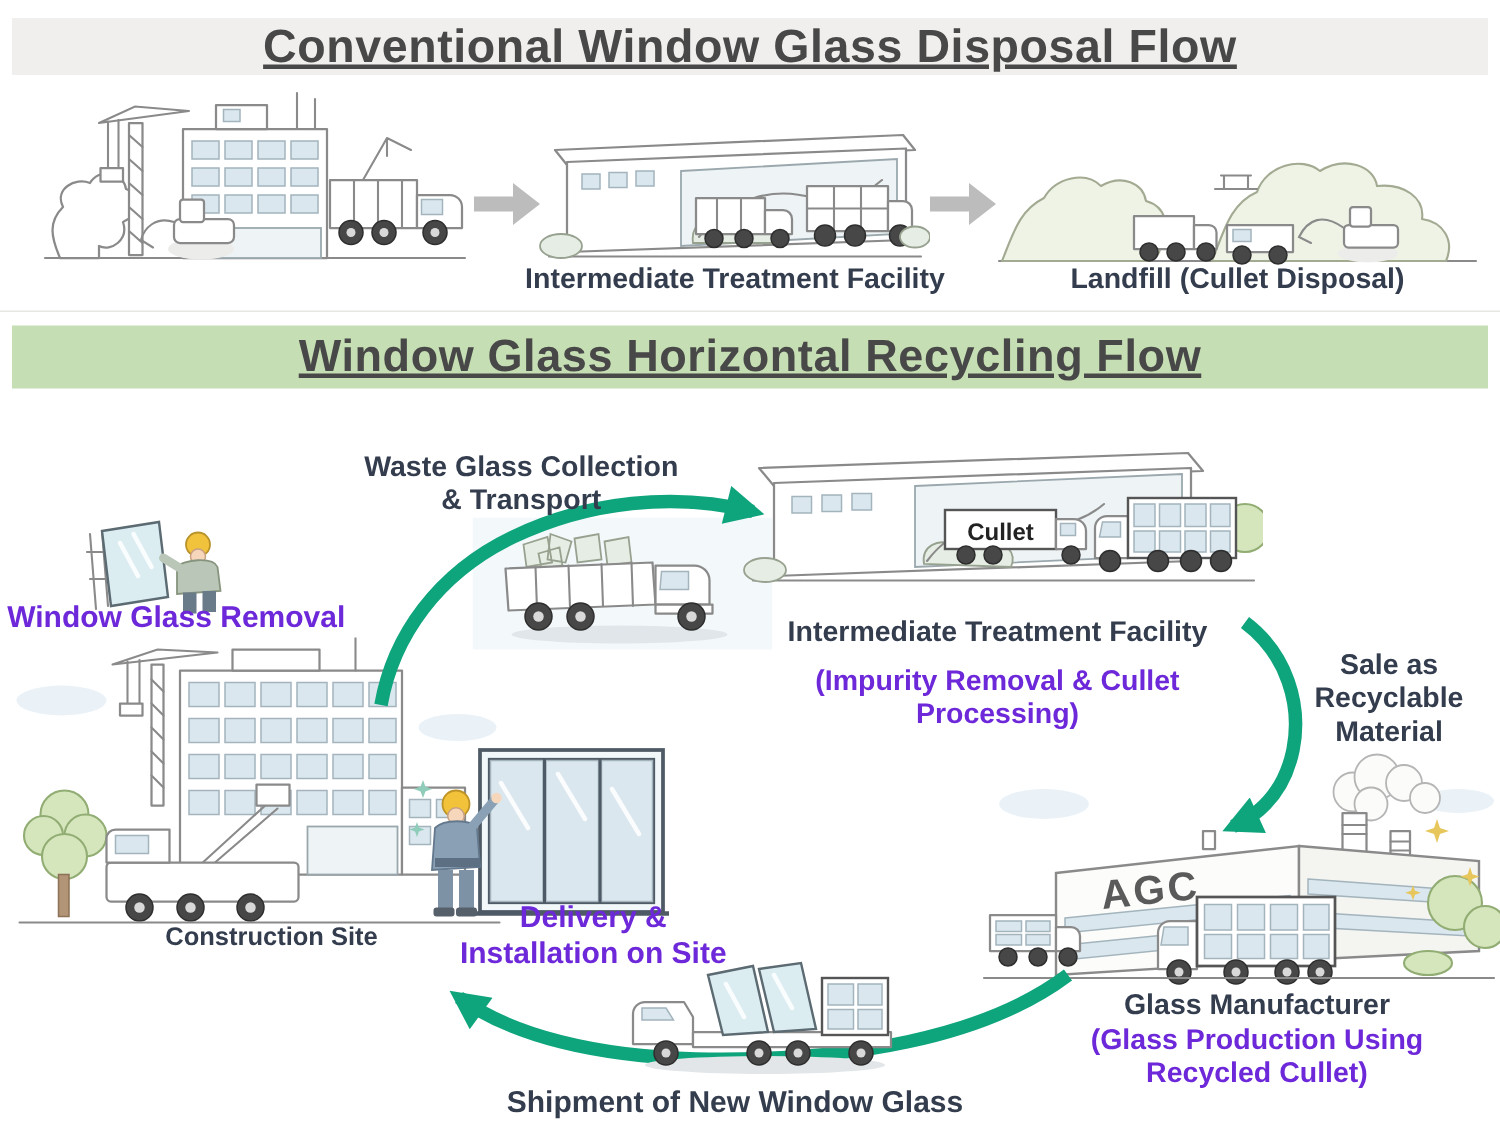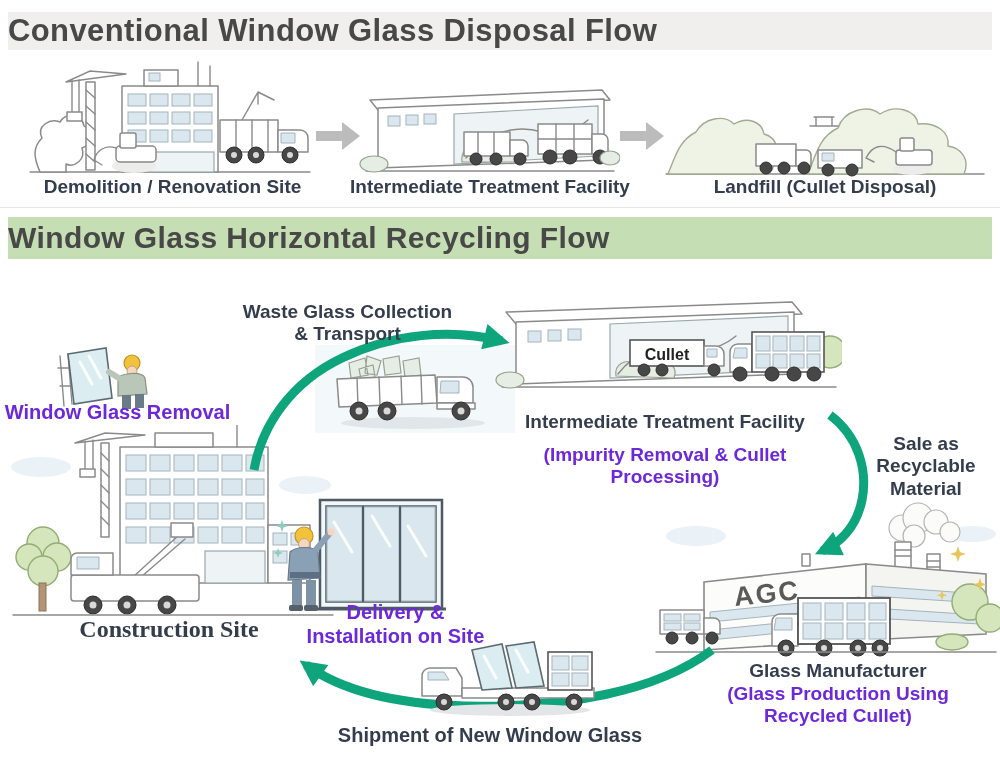--- a/index.html
+++ b/index.html
@@ -1,19 +1,19 @@
 <!DOCTYPE html>
 <html><head>
 <meta charset="utf-8">
 <style>
   html,body{margin:0;padding:0;background:#ffffff;font-family:"Liberation Sans",sans-serif;}
   .canvas{position:relative;width:1000px;height:758px;background:#ffffff;overflow:hidden;}
   .abs{position:absolute;}
-  .bar{position:absolute;display:flex;align-items:center;justify-content:flex-start;
-       font-weight:bold;color:#484848;letter-spacing:.4px;}
+  .bar{position:absolute;display:flex;align-items:center;justify-content:center;
+       font-weight:bold;color:#484848;letter-spacing:.4px;text-decoration:underline;}
   .lbl{position:absolute;font-weight:bold;text-align:center;white-space:pre-line;line-height:1.18;}
   .navy{color:#333d4e;}
   .green{color:#6d28d9;}
   .divider{position:absolute;height:1px;background:#e6e6e3;}
   
   .sk{fill:#ffffff;stroke:#8a8a8a;stroke-width:1.5;stroke-linejoin:round;}
   .skd{fill:#ececea;stroke:none;}
   .ln{fill:none;stroke:#8a8a8a;stroke-width:1.4;stroke-linecap:round;}
   .win{fill:#dbe7ee;stroke:#a3b4bd;stroke-width:1;}
   .win2{fill:#eef3f5;stroke:#9aa8ad;stroke-width:1.2;}
@@ -158,21 +158,20 @@
         <circle cx="144" cy="98" r="6" class="whl"></circle>
     </g>
     <g>
       <rect x="158" y="80" width="44" height="18" class="sk"></rect>
       <path class="win" d="M162,83 h12 v8 h-12 Z"></path>
       <circle cx="168" cy="100" r="6" class="whl"></circle>
         <circle cx="192" cy="100" r="6" class="whl"></circle>
     </g>
   </svg>
 
-  <div class="lbl navy" style="left:25px;top:176px;width:295px;font-size:19px;">Demolition / Renovation Site</div>
   <div class="lbl navy" style="left:345px;top:176px;width:290px;font-size:19px;">Intermediate Treatment Facility</div>
   <div class="lbl navy" style="left:660px;top:176px;width:330px;font-size:19px;">Landfill (Cullet Disposal)</div>
 
   <div class="divider" style="left:0;top:207px;width:1000px;"></div>
 
   <div class="bar" style="left:8px;top:217px;width:984px;height:42px;background:#c6deb3;font-size:30px;">
     <span>Window Glass Horizontal Recycling Flow</span>
   </div>
 
   <svg class="abs" style="left:52px;top:340px;" width="120" height="72" viewBox="0 0 120 72">
@@ -477,20 +476,20 @@
 Processing)</div>
 
   <div class="lbl navy" style="left:861px;top:433px;width:130px;font-size:19px;">Sale as
 Recyclable
 Material</div>
 
   <div class="lbl navy" style="left:688px;top:660px;width:300px;font-size:19px;">Glass Manufacturer</div>
   <div class="lbl green" style="left:688px;top:683px;width:300px;font-size:19px;">(Glass Production Using
 Recycled Cullet)</div>
 
-  <div class="lbl navy" style="left:44px;top:615px;width:250px;font-size:24px;font-family:Liberation Serif, serif;">Construction Site</div>
+  <div class="lbl navy" style="left:56px;top:615px;width:250px;font-size:17px;">Construction Site</div>
 
   <div class="lbl green" style="left:298px;top:601px;width:195px;font-size:20px;">Delivery &amp;
 Installation on Site</div>
 
   <div class="lbl navy" style="left:290px;top:724px;width:400px;font-size:20px;">Shipment of New Window Glass</div>
 
 </div>
 
 </body></html>

